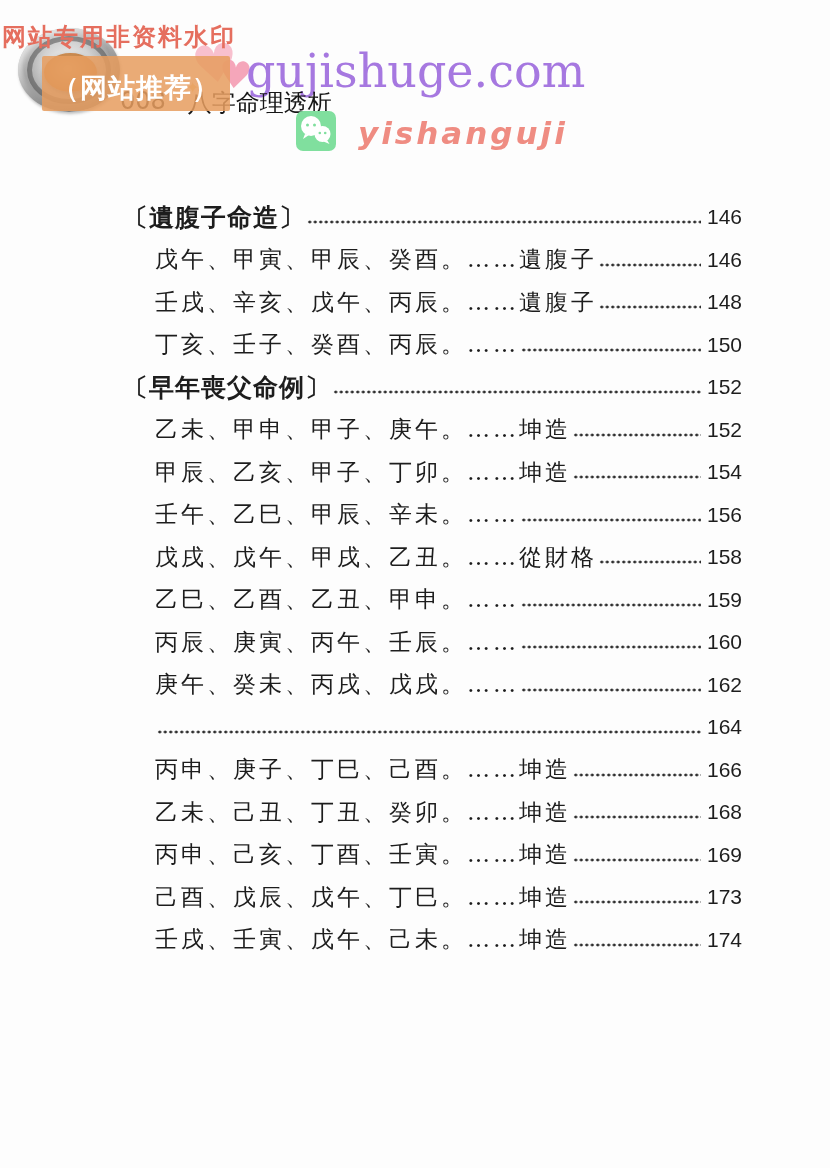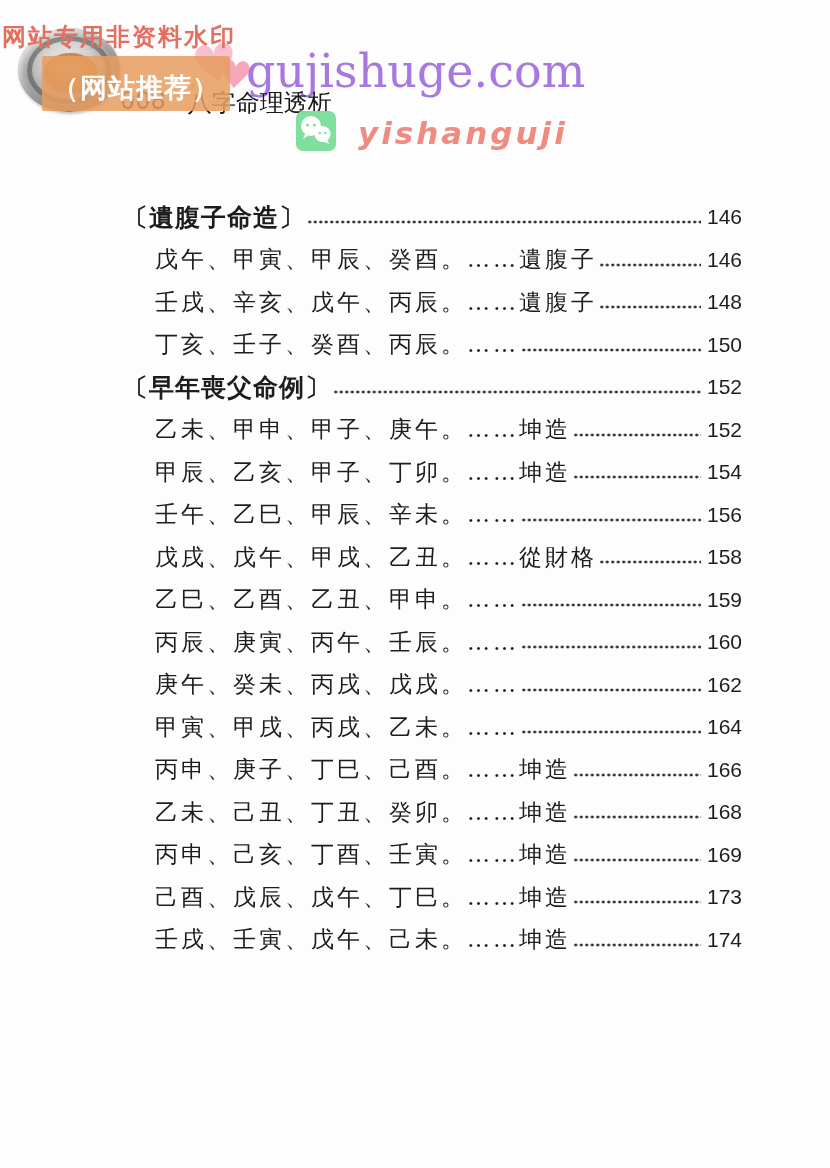--- a/index.html
+++ b/index.html
@@ -274,21 +274,20 @@
     </div>
 
     <div class="toc-row item">
       <span class="toc-text">庚午、癸未、丙戌、戊戌。……</span>
 
       <span class="leader"></span>
       <span class="toc-page">162</span>
     </div>
 
     <div class="toc-row item">
-      <span class="toc-text">甲寅、甲戌、丙戌、乙未。……</span>
 
       <span class="leader"></span>
       <span class="toc-page">164</span>
     </div>
 
     <div class="toc-row item">
       <span class="toc-text">丙申、庚子、丁巳、己酉。……</span>
       <span class="toc-label">坤造</span>
       <span class="leader"></span>
       <span class="toc-page">166</span>

